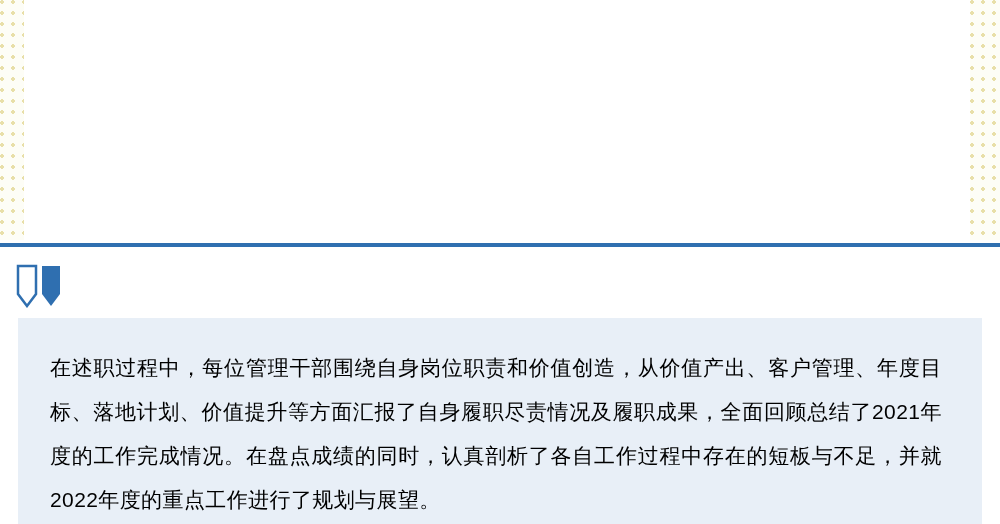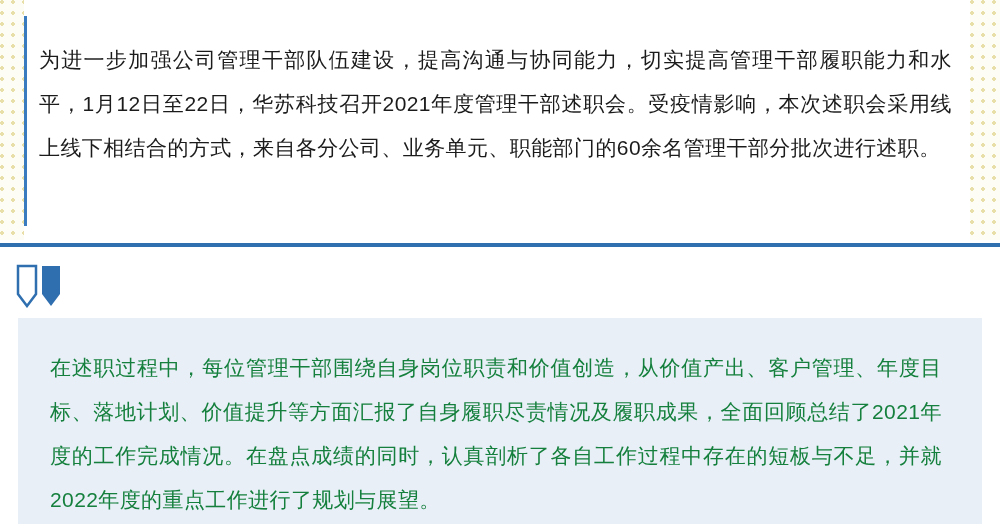--- a/index.html
+++ b/index.html
@@ -85,21 +85,21 @@
     width: 964px;
     height: 206px;
     background: #e8eff7;
     box-sizing: border-box;
   }
   .block-two .para {
     margin: 0;
     padding: 28px 40px 0 32px;
     font-size: 21px;
     line-height: 44px;
-    color: #15803d;
+    color: #000000;
     letter-spacing: 0.4px;
     text-align: justify;
   }
 
   
   .right-edge {
     position: absolute;
     right: 0;
     top: 318px;
     width: 18px;
@@ -108,23 +108,20 @@
   }
 </style>
 </head>
 <body>
 
 <div class="page">
 
   <div class="dots-left"></div>
   <div class="dots-right"></div>
 
-  <div class="block-one">
-    <p class="para">为进一步加强公司管理干部队伍建设，提高沟通与协同能力，切实提高管理干部履职能力和水平，1月12日至22日，华苏科技召开2021年度管理干部述职会。受疫情影响，本次述职会采用线上线下相结合的方式，来自各分公司、业务单元、职能部门的60余名管理干部分批次进行述职。</p>
-  </div>
 
   <div class="divider"></div>
 
   <span class="quote-mark">
     <svg width="60" height="44" viewBox="0 0 60 44" xmlns="http://www.w3.org/2000/svg">
       <path d="M2 2 H20 V30 L11 42 L2 30 Z" fill="#ffffff" stroke="#2f6fb0" stroke-width="2.5"></path>
       <path d="M26 2 H44 V30 L35 42 L26 30 Z" fill="#2f6fb0"></path>
     </svg>
   </span>
 

